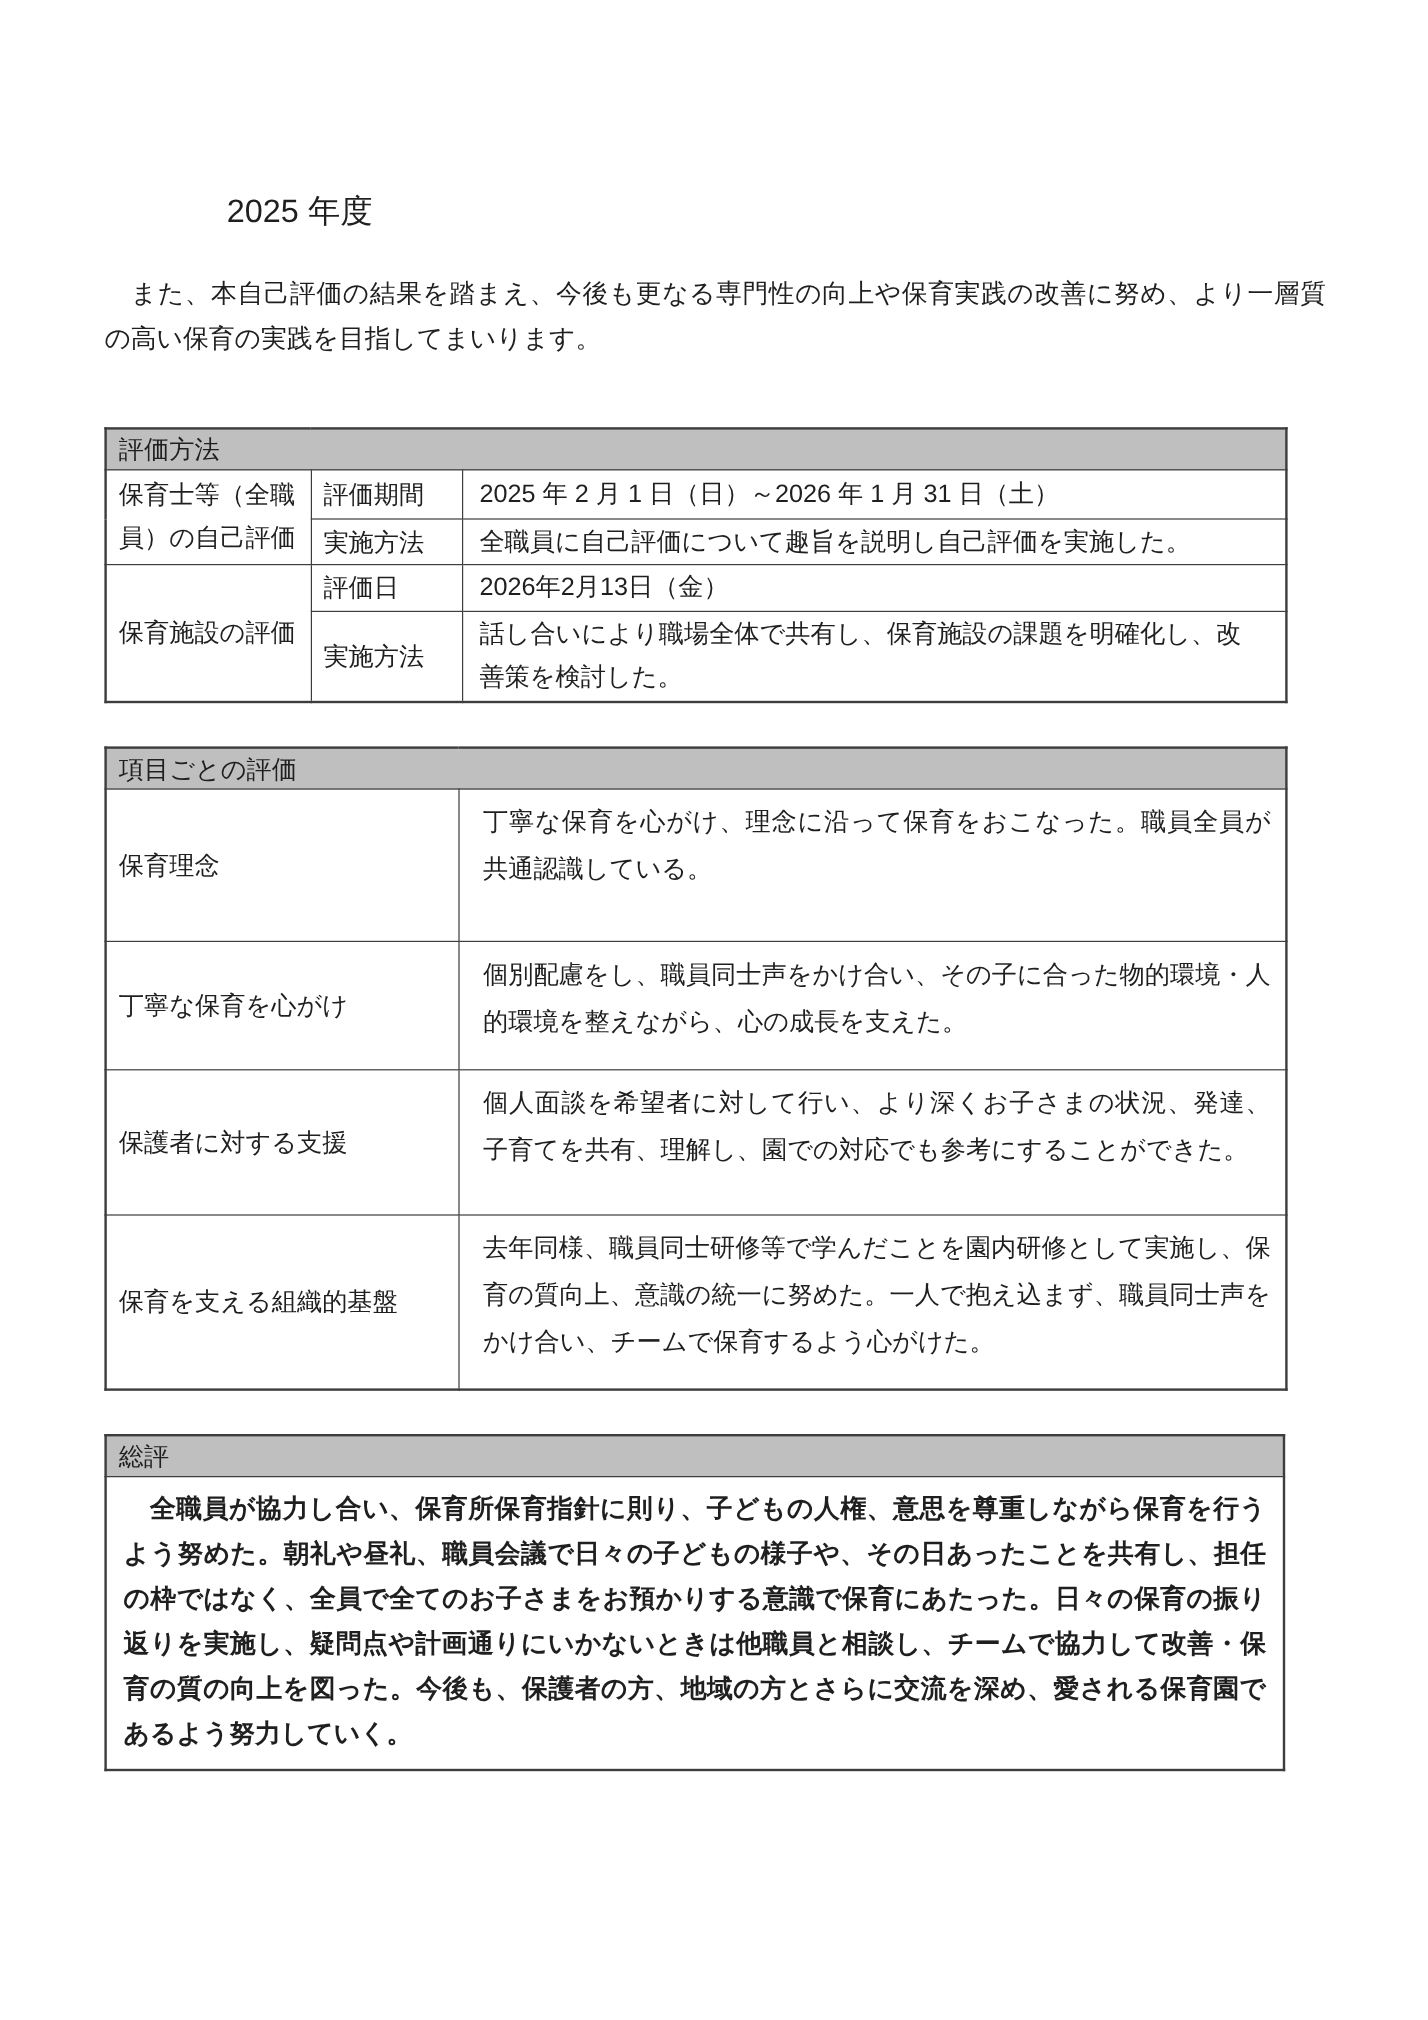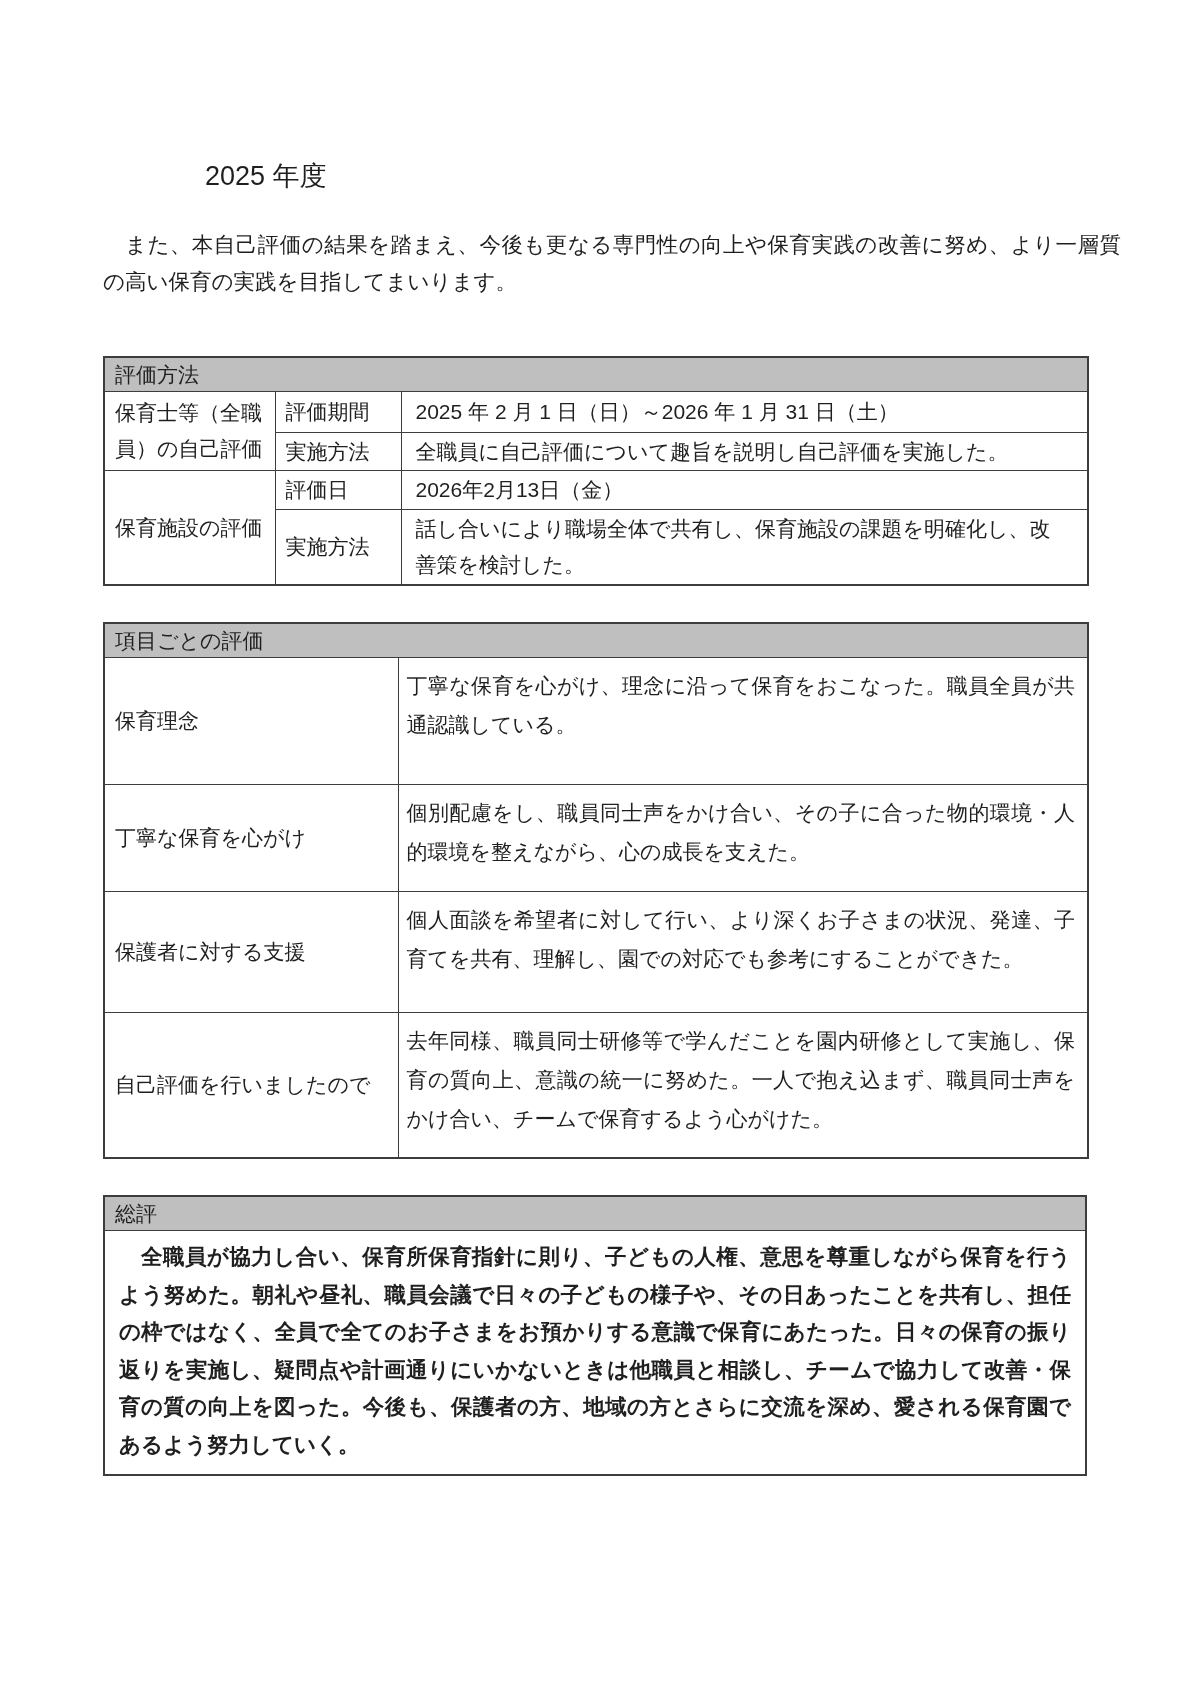--- a/index.html
+++ b/index.html
@@ -11,21 +11,21 @@
   }
   .page {
     position: relative;
     width: 1190px;
     height: 1683px;
     background: #ffffff;
     overflow: hidden;
   }
   .content {
     position: absolute;
-    left: 103px;
+    left: 87px;
     top: 0;
     width: 1018px;
   }
   .fiscal-year {
     margin-top: 157px;
     margin-left: 102px;
     font-size: 27px;
     line-height: 38px;
     white-space: pre;
   }
@@ -68,23 +68,24 @@
   .t1 .c3 { padding-left: 14px; padding-right: 28px; line-height: 36px; }
   .t1 tr.r1 td { height: 40px; }
   .t1 tr.r2 td { height: 37px; }
   .t1 tr.r3 td { height: 38px; }
   .t1 tr.r4 td { height: 74px; }
 
   .t2 { margin-top: 36px; }
   .t2 .item { padding-left: 10px; vertical-align: middle; }
   .t2 .comment {
     vertical-align: top;
-    padding: 8px 12px 0 8px;
+    padding: 8px 12px 0 20px;
     line-height: 39px;
     text-align: justify;
+    font-family: Liberation Serif, serif;
   }
   .t2 tr.r1 td { height: 118px; }
   .t2 tr.r2 td { height: 98px; }
   .t2 tr.r3 td { height: 112px; border-radius: 20px; }
   .t2 tr.r4 td { height: 136px; }
 
   .t3 { margin-top: 36px; }
   .t3 .overall {
     vertical-align: top;
     height: 235px;
@@ -153,21 +154,21 @@
       </tr>
       <tr class="r2">
         <td class="item">丁寧な保育を心がけ</td>
         <td class="comment">個別配慮をし、職員同士声をかけ合い、その子に合った物的環境・人的環境を整えながら、心の成長を支えた。</td>
       </tr>
       <tr class="r3">
         <td class="item">保護者に対する支援</td>
         <td class="comment">個人面談を希望者に対して行い、より深くお子さまの状況、発達、子育てを共有、理解し、園での対応でも参考にすることができた。</td>
       </tr>
       <tr class="r4">
-        <td class="item">自己評価を行いましたので</td>
+        <td class="item">保育を支える組織的基盤</td>
         <td class="comment">去年同様、職員同士研修等で学んだことを園内研修として実施し、保育の質向上、意識の統一に努めた。一人で抱え込まず、職員同士声をかけ合い、チームで保育するよう心がけた。</td>
       </tr>
     </tbody>
       </table>
 
     <table class="t3">
       <tbody>
           <tr class="sec">
         <td>総評</td>
       </tr>

